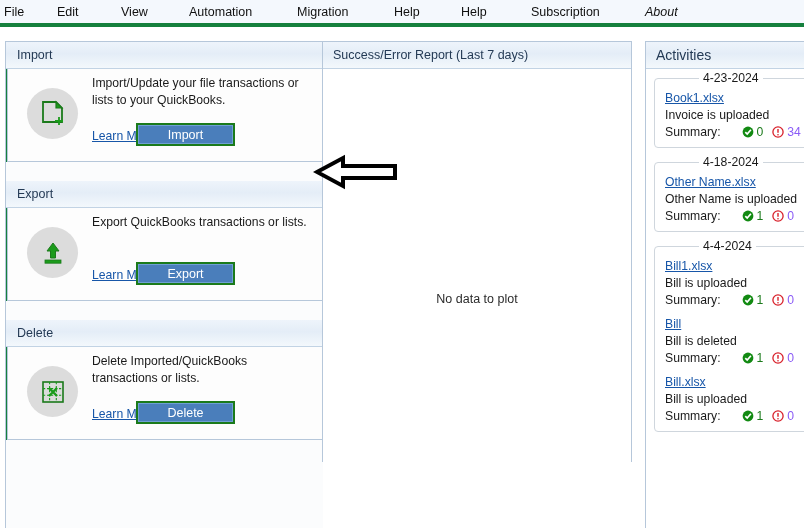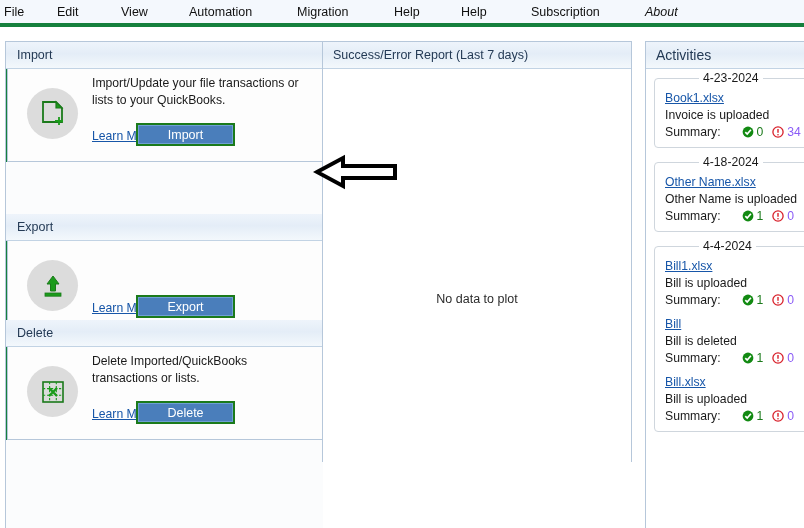--- a/index.html
+++ b/index.html
@@ -280,31 +280,32 @@
           </svg>
         </div>
         <div class="panel-desc">Import/Update your file transactions or lists to your QuickBooks.</div>
         <div class="learn-more">Learn More</div>
         <div class="action-btn">
           <span class="btn-inner">Import</span>
         </div>
       </div>
     </div>
 
-    <div class="panel" style="top:139px;margin-top:33px;">
+    <div class="panel" style="top:139px;">
       <div class="panel-header">
         <span class="panel-header-title">Export</span>
       </div>
       <div class="panel-body">
         <div class="circle-icon">
           <svg width="26" height="28" viewBox="0 0 26 28">
             <path d="M13 4 L19 12 H15.5 V19 H10.5 V12 H7 Z" fill="#1b9b1b" stroke="#1b7a1b" stroke-width="1"></path>
             <rect x="5" y="21" width="16" height="3.2" fill="#1b9b1b" stroke="#1b7a1b" stroke-width="0.8"></rect>
           </svg>
         </div>
+        <div class="panel-desc">Export QuickBooks transactions or lists.</div>
         <div class="learn-more">Learn More</div>
         <div class="action-btn">
           <span class="btn-inner">Export</span>
         </div>
       </div>
     </div>
 
     <div class="panel" style="top:278px;">
       <div class="panel-header">
         <span class="panel-header-title">Delete</span>

